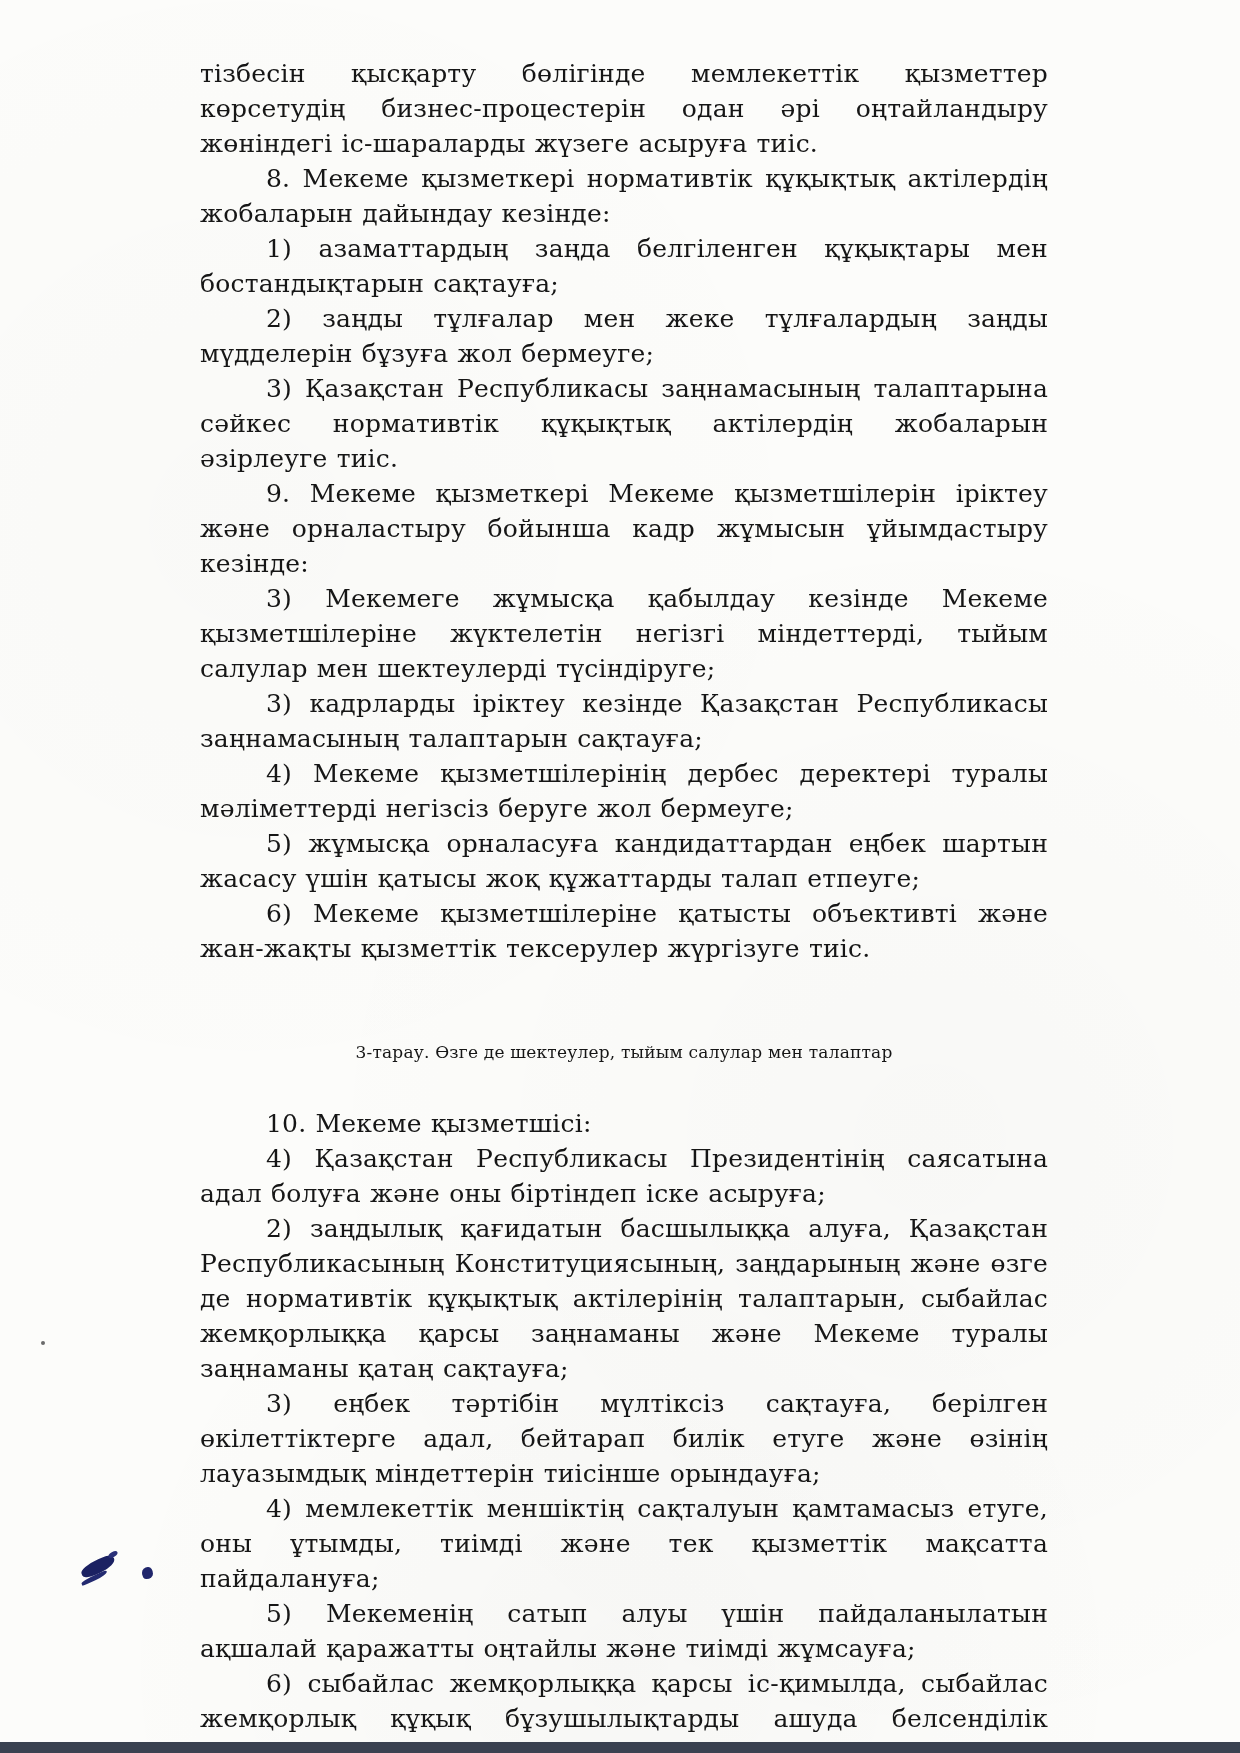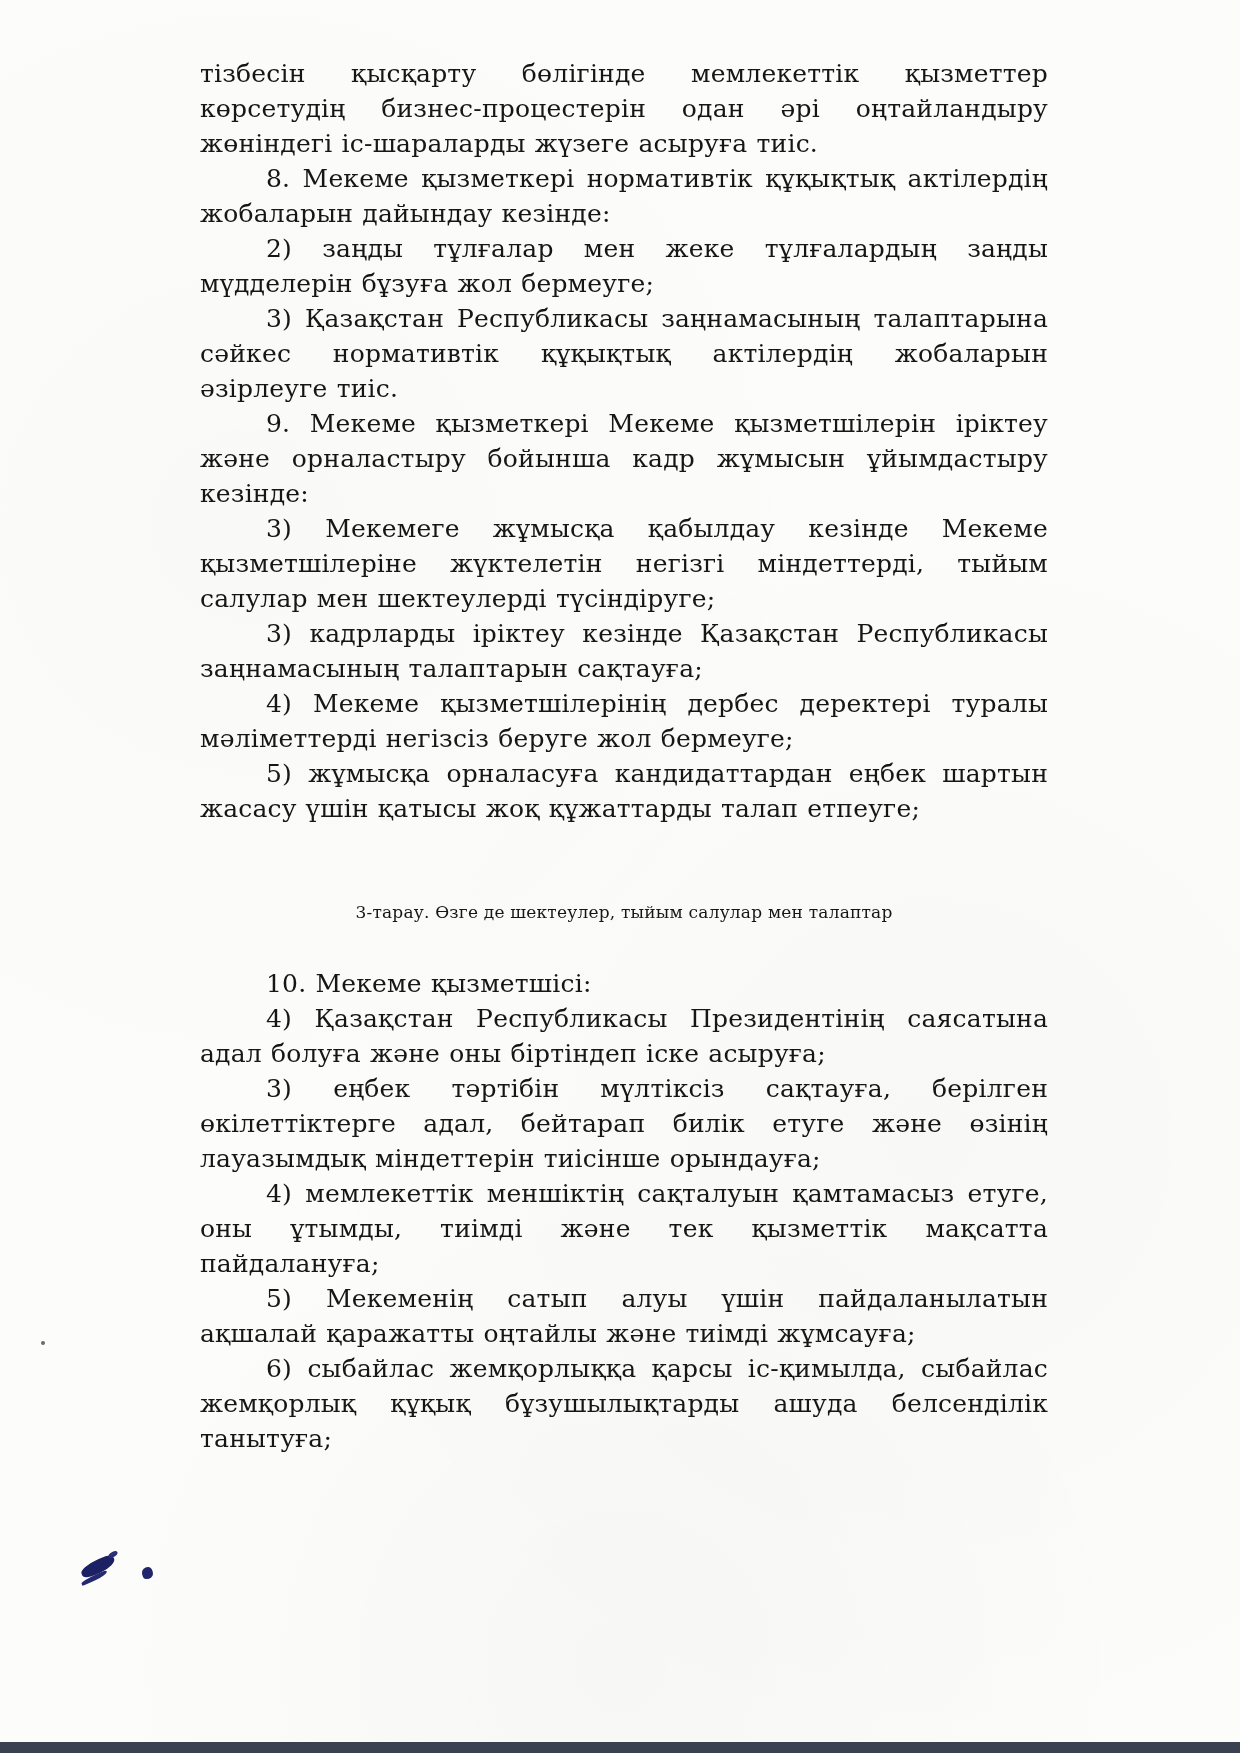--- a/index.html
+++ b/index.html
@@ -102,32 +102,35 @@
 </style>
 </head>
 <body>
 
 <div class="page">
   <div class="scan-noise"></div>
 
   <div class="content">
     <p class="para no-indent">тізбесін қысқарту бөлігінде мемлекеттік қызметтер көрсетудің бизнес-процестерін одан әрі оңтайландыру жөніндегі іс-шараларды жүзеге асыруға тиіс.</p>
     <p class="para">8. Мекеме қызметкері нормативтік құқықтық актілердің жобаларын дайындау кезінде:</p>
+    <p class="para">1) азаматтардың заңда белгіленген құқықтары мен бостандықтарын сақтауға;</p>
     <p class="para">2) заңды тұлғалар мен жеке тұлғалардың заңды мүдделерін бұзуға жол бермеуге;</p>
     <p class="para">3) Қазақстан Республикасы заңнамасының талаптарына сәйкес нормативтік құқықтық актілердің жобаларын әзірлеуге тиіс.</p>
     <p class="para">9. Мекеме қызметкері Мекеме қызметшілерін іріктеу және орналастыру бойынша кадр жұмысын ұйымдастыру кезінде:</p>
     <p class="para">3) Мекемеге жұмысқа қабылдау кезінде Мекеме қызметшілеріне жүктелетін негізгі міндеттерді, тыйым салулар мен шектеулерді түсіндіруге;</p>
     <p class="para">3) кадрларды іріктеу кезінде Қазақстан Республикасы заңнамасының талаптарын сақтауға;</p>
     <p class="para">4) Мекеме қызметшілерінің дербес деректері туралы мәліметтерді негізсіз беруге жол бермеуге;</p>
     <p class="para">5) жұмысқа орналасуға кандидаттардан еңбек шартын жасасу үшін қатысы жоқ құжаттарды талап етпеуге;</p>
+    <p class="para">6) Мекеме қызметшілеріне қатысты объективті және жан-жақты қызметтік тексерулер жүргізуге тиіс.</p>
 
     <p class="chapter-heading">3-тарау. Өзге де шектеулер, тыйым салулар мен талаптар</p>
 
     <p class="para">10. Мекеме қызметшісі:</p>
     <p class="para">4) Қазақстан Республикасы Президентінің саясатына адал болуға және оны біртіндеп іске асыруға;</p>
+    <p class="para">2) заңдылық қағидатын басшылыққа алуға, Қазақстан Республикасының Конституциясының, заңдарының және өзге де нормативтік құқықтық актілерінің талаптарын, сыбайлас жемқорлыққа қарсы заңнаманы және Мекеме туралы заңнаманы қатаң сақтауға;</p>
     <p class="para">3) еңбек тәртібін мүлтіксіз сақтауға, берілген өкілеттіктерге адал, бейтарап билік етуге және өзінің лауазымдық міндеттерін тиісінше орындауға;</p>
     <p class="para">4) мемлекеттік меншіктің сақталуын қамтамасыз етуге, оны ұтымды, тиімді және тек қызметтік мақсатта пайдалануға;</p>
     <p class="para">5) Мекеменің сатып алуы үшін пайдаланылатын ақшалай қаражатты оңтайлы және тиімді жұмсауға;</p>
     <p class="para">6) сыбайлас жемқорлыққа қарсы іс-қимылда, сыбайлас жемқорлық құқық бұзушылықтарды ашуда белсенділік танытуға;</p>
   </div>
 
   <div class="ink-mark ink-smudge-main"></div>
   <div class="ink-mark ink-smudge-tail"></div>
   <div class="ink-mark ink-dot"></div>
   <div class="ink-mark ink-speck"></div>

